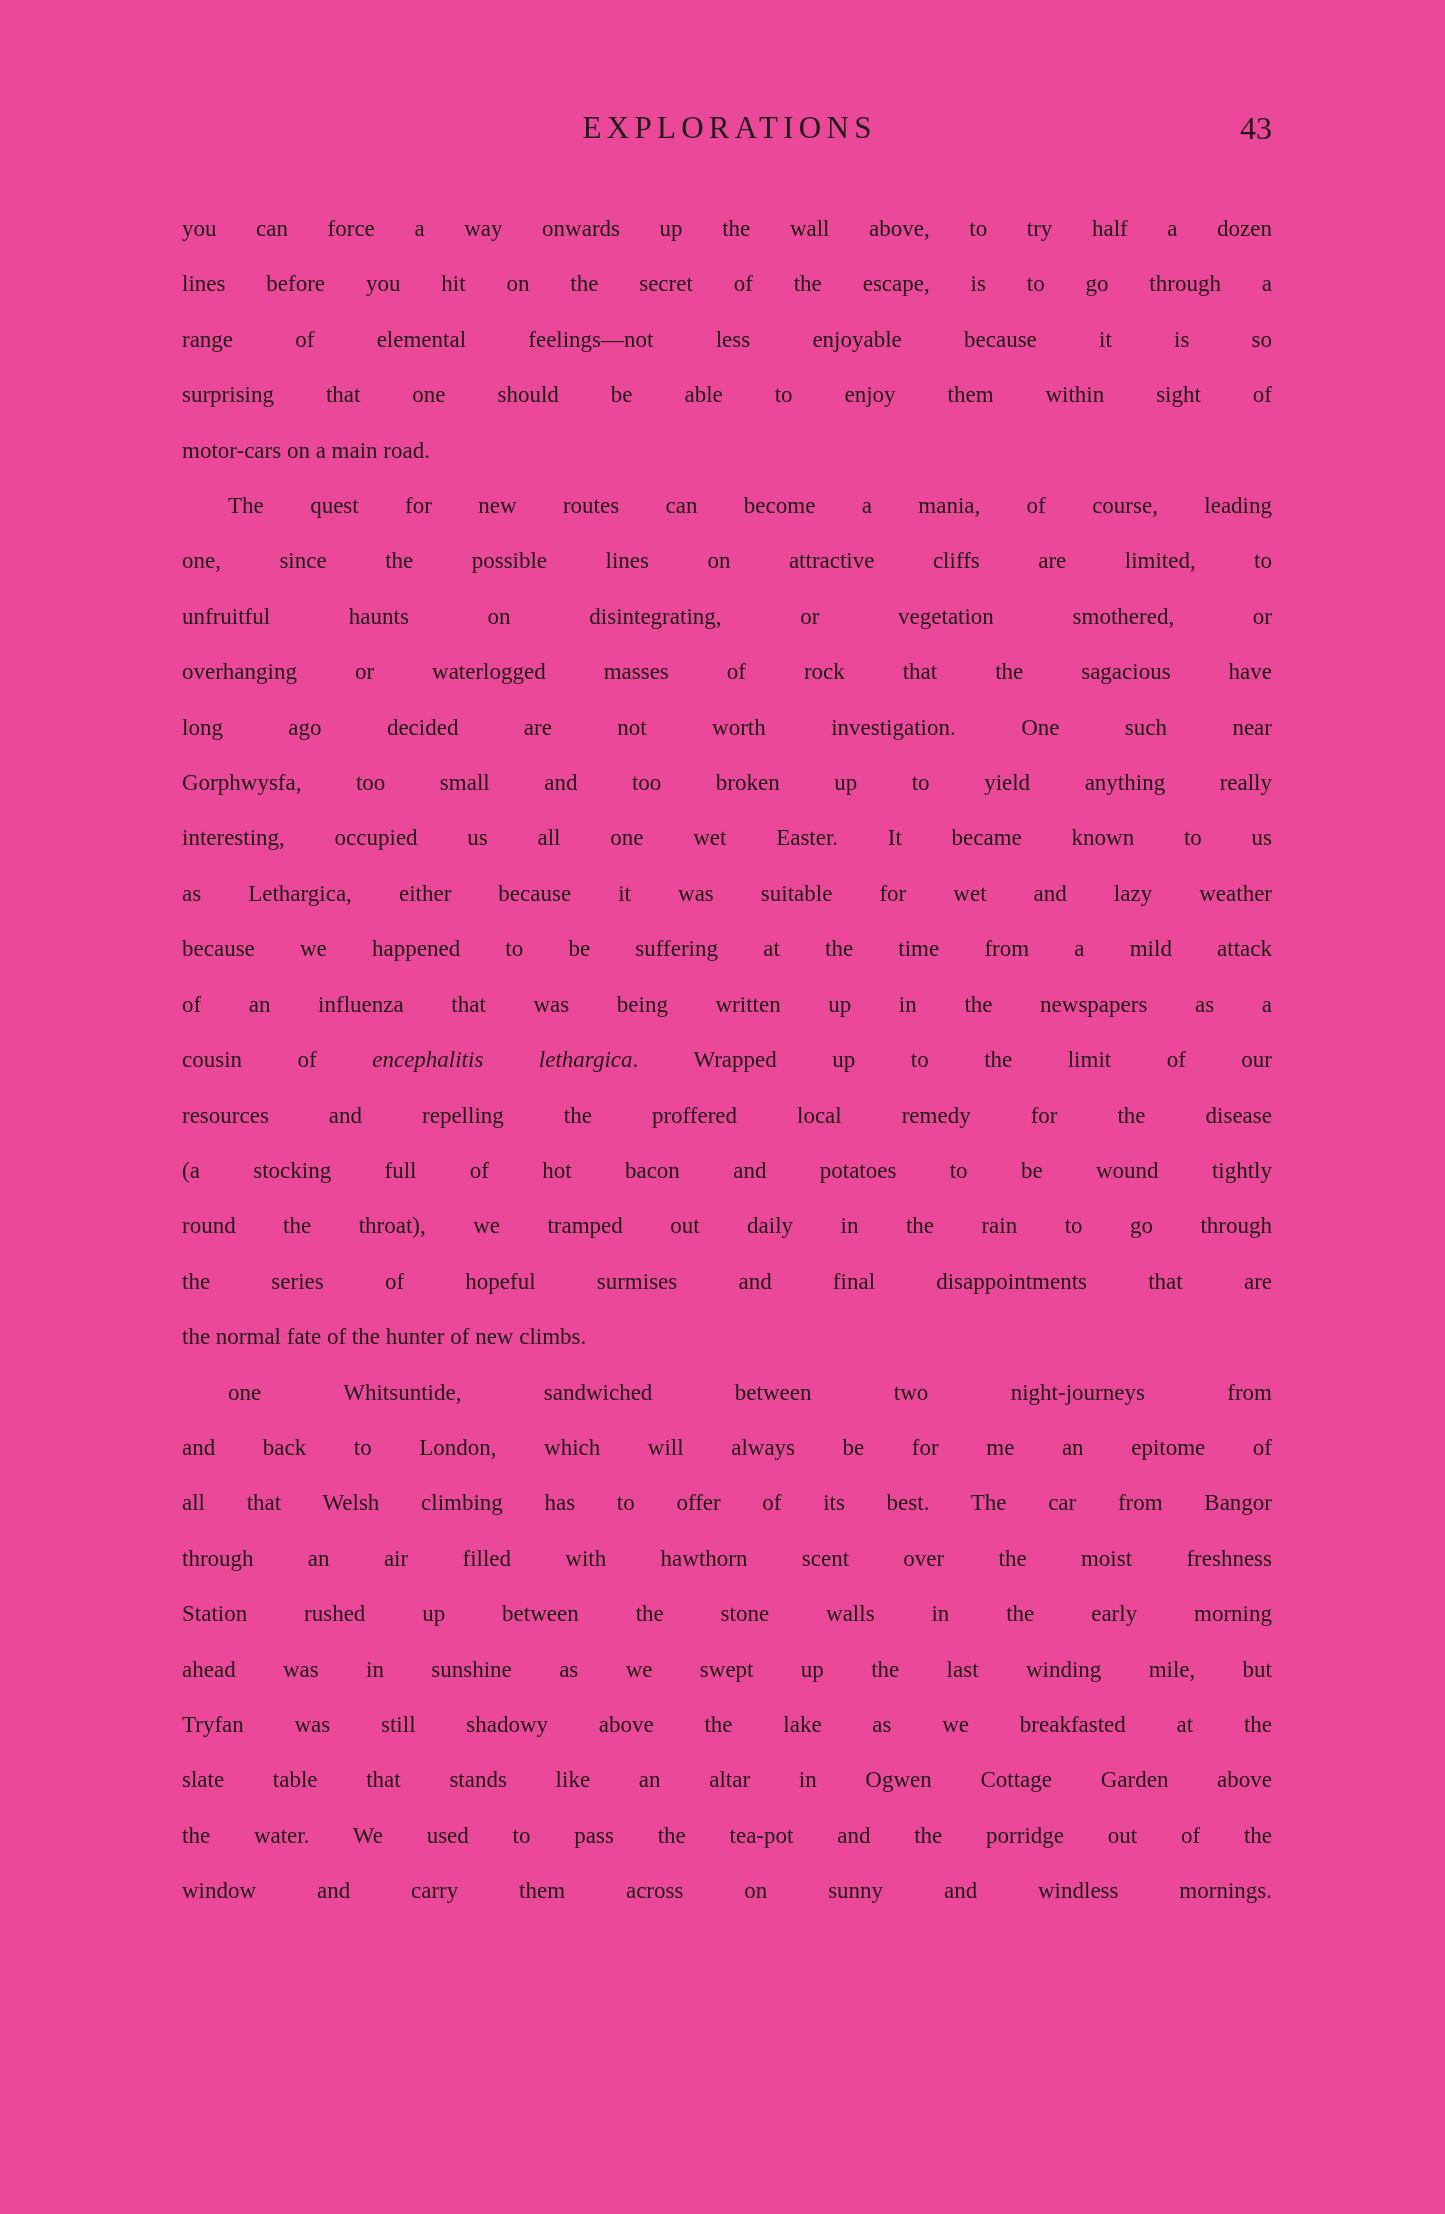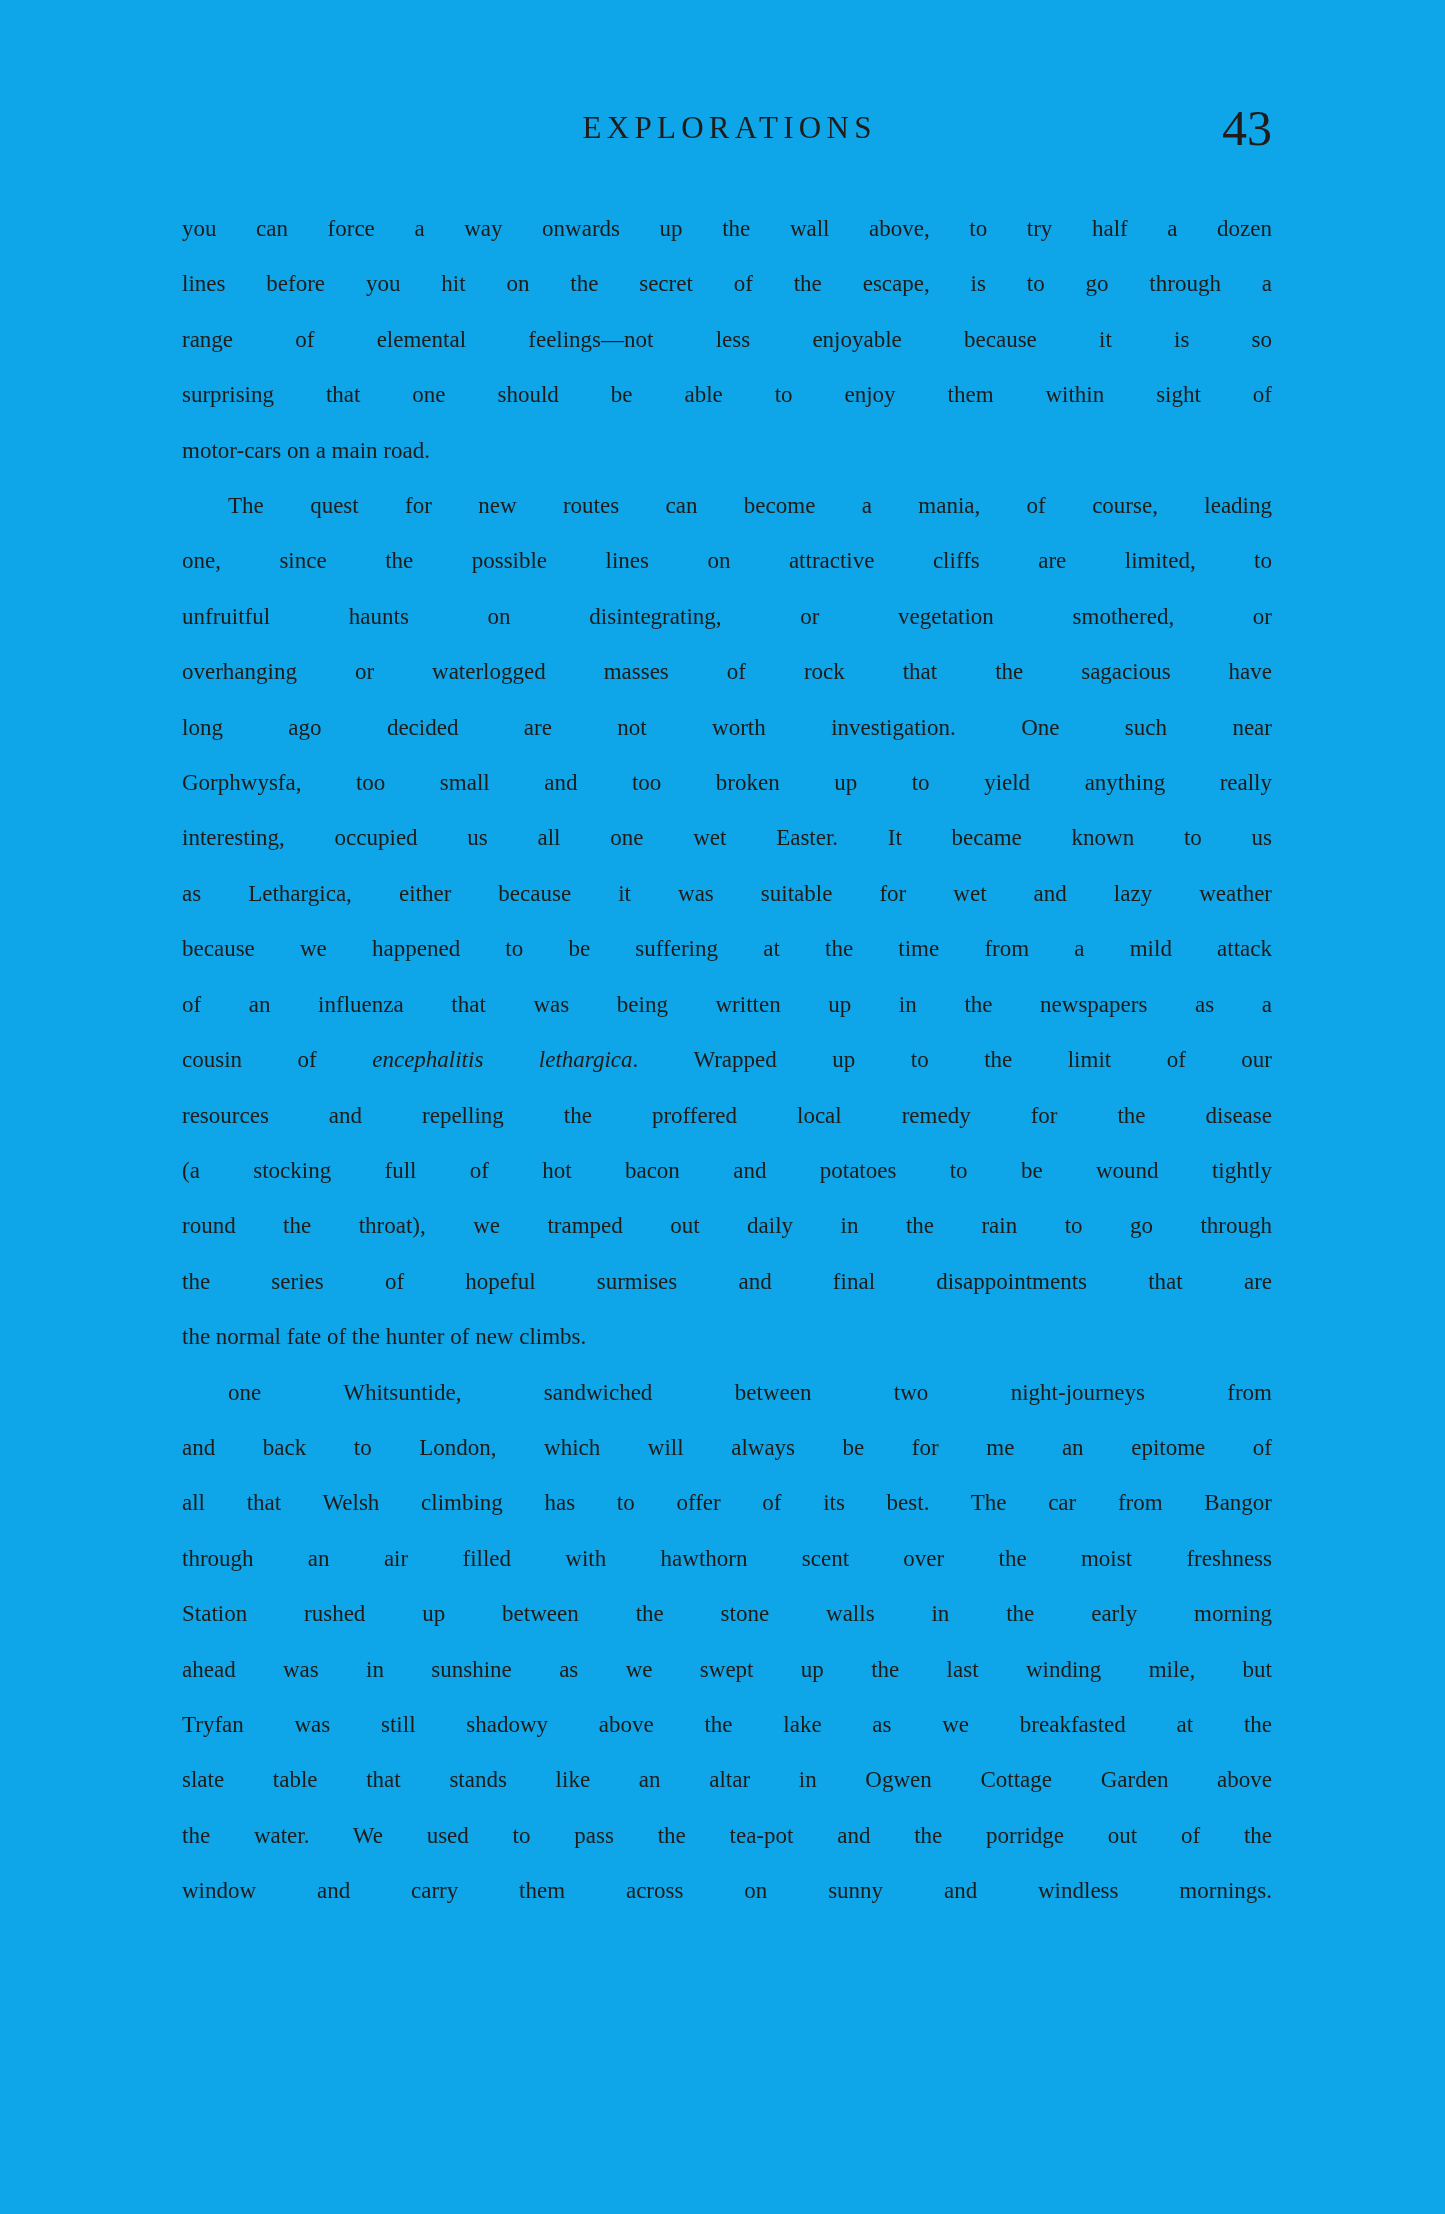--- a/index.html
+++ b/index.html
@@ -4,21 +4,21 @@
 <style>
   html, body {
     margin: 0;
     padding: 0;
     background: #ffffff;
   }
   .page {
     position: relative;
     width: 1445px;
     height: 2214px;
-    background: #0ea5e9;
+    background: #ec4899;
     overflow: hidden;
     font-family: "Liberation Serif", "DejaVu Serif", serif;
     color: #1f1c19;
   }
   .running-head {
     position: absolute;
     left: 182px;
     top: 108px;
     width: 1090px;
     height: 44px;
@@ -31,21 +31,21 @@
     font-size: 31px;
     line-height: 40px;
     letter-spacing: 0.17em;
     text-indent: 0.17em;
     white-space: nowrap;
   }
   .page-num {
     position: absolute;
     right: 0;
     top: 0;
-    font-size: 50px;
+    font-size: 32px;
     line-height: 40px;
   }
   .text-block {
     position: absolute;
     left: 182px;
     top: 201px;
     width: 1090px;
   }
   .paragraph {
     margin: 0;

